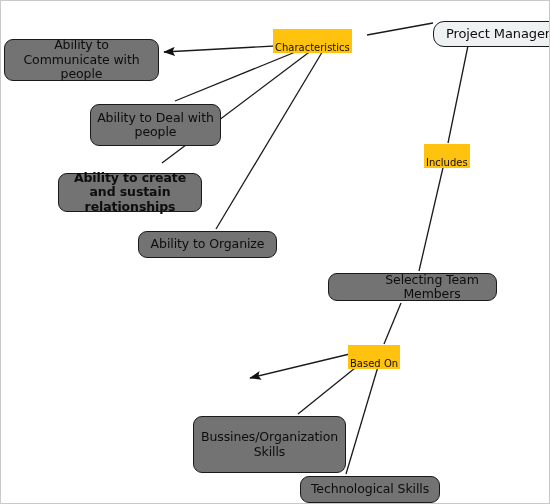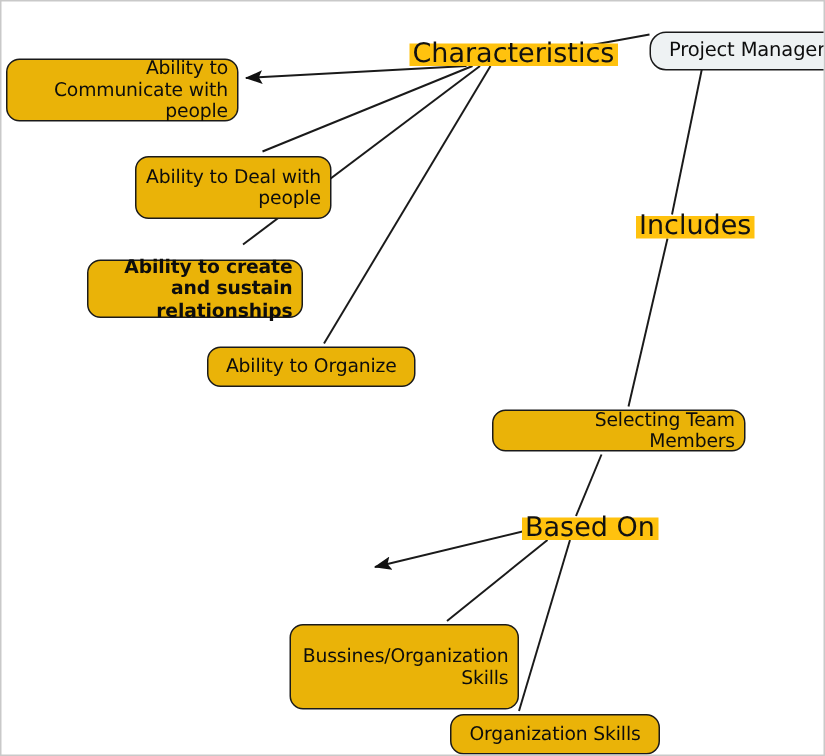--- a/index.html
+++ b/index.html
@@ -35,35 +35,34 @@
     text-align: center;
     border: 1.4px solid #1a1a1a;
     border-radius: 9px;
     color: #0d0d0d;
     font-size: 12.5px;
     line-height: 14.5px;
     letter-spacing: -0.1px;
     padding: 2px 6px;
   }
   .node.concept {
-    background: #eab308;
-    text-align: right;
+    background: #737373;
   }
   .node.root {
     background: #eef2f3;
     border-radius: 11px;
     font-size: 13px;
   }
   .linklabel {
     position: absolute;
     background: #FFC20E;
     color: #111111;
-    font-size: 18px;
+    font-size: 10px;
     line-height: 14px;
-    padding: 0 2px;
+    padding: 12px 2px;
     white-space: nowrap;
     box-sizing: border-box;
   }
 </style>
 </head>
 <body>
 
 <div id="canvas">
 
   <svg id="edges" viewBox="0 0 550 504" xmlns="http://www.w3.org/2000/svg">
@@ -95,21 +94,21 @@
 
   <div class="node concept" style="left: 57px; top: 172px; width: 144px; height: 39px; font-weight: bold;">Ability to create and sustain relationships</div>
 
   <div class="node concept" style="left: 137px; top: 230px; width: 139px; height: 27px;">Ability to Organize</div>
 
   <div class="node concept" style="left: 327px; top: 272px; width: 169px; height: 28px; padding-left: 45px;">Selecting Team Members</div>
 
 
   <div class="node concept" style="left: 192px; top: 415px; width: 153px; height: 57px;">Bussines/Organization Skills</div>
 
-  <div class="node concept" style="left: 299px; top: 475px; width: 140px; height: 27px;">Organization Skills</div>
+  <div class="node concept" style="left: 299px; top: 475px; width: 140px; height: 27px;">Technological Skills</div>
 
   <div class="linklabel" style="left: 272px; top: 28px; height: 15px;">Characteristics</div>
 
   <div class="linklabel" style="left: 423px; top: 143px; height: 15px;">Includes</div>
 
   <div class="linklabel" style="left: 347px; top: 344px; height: 15px;">Based On</div>
 
 </div>
 
 </body></html>

